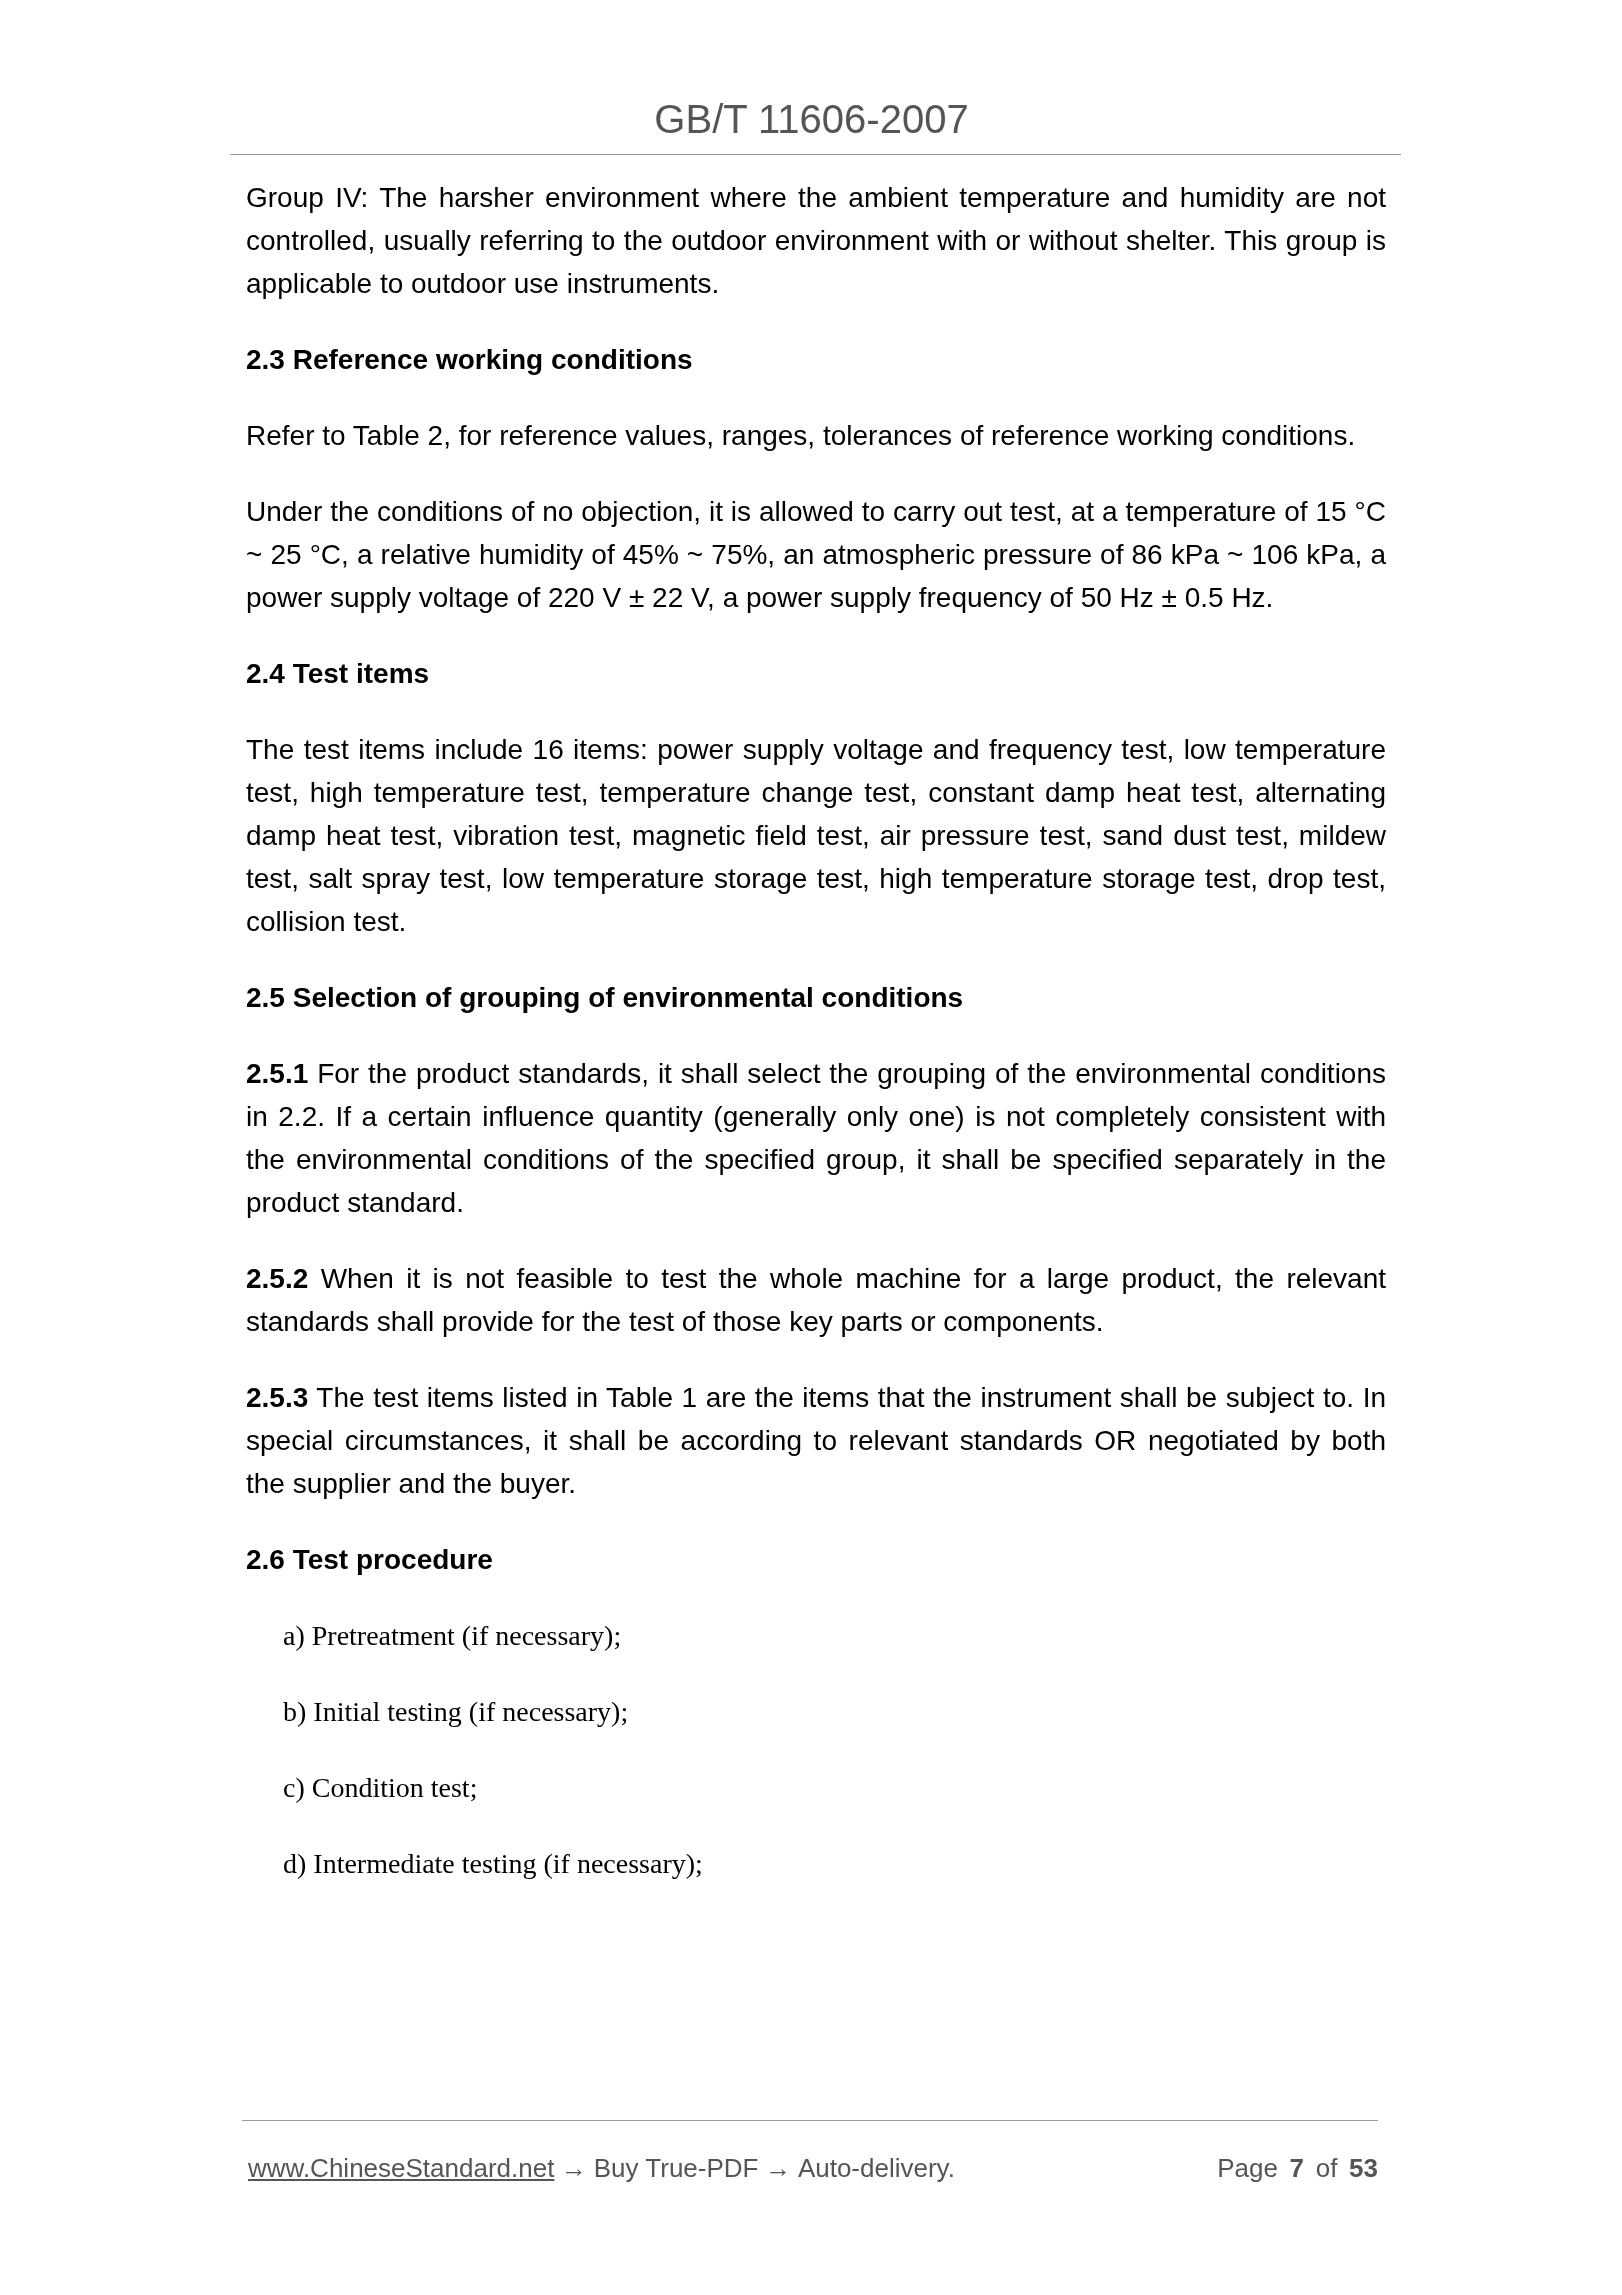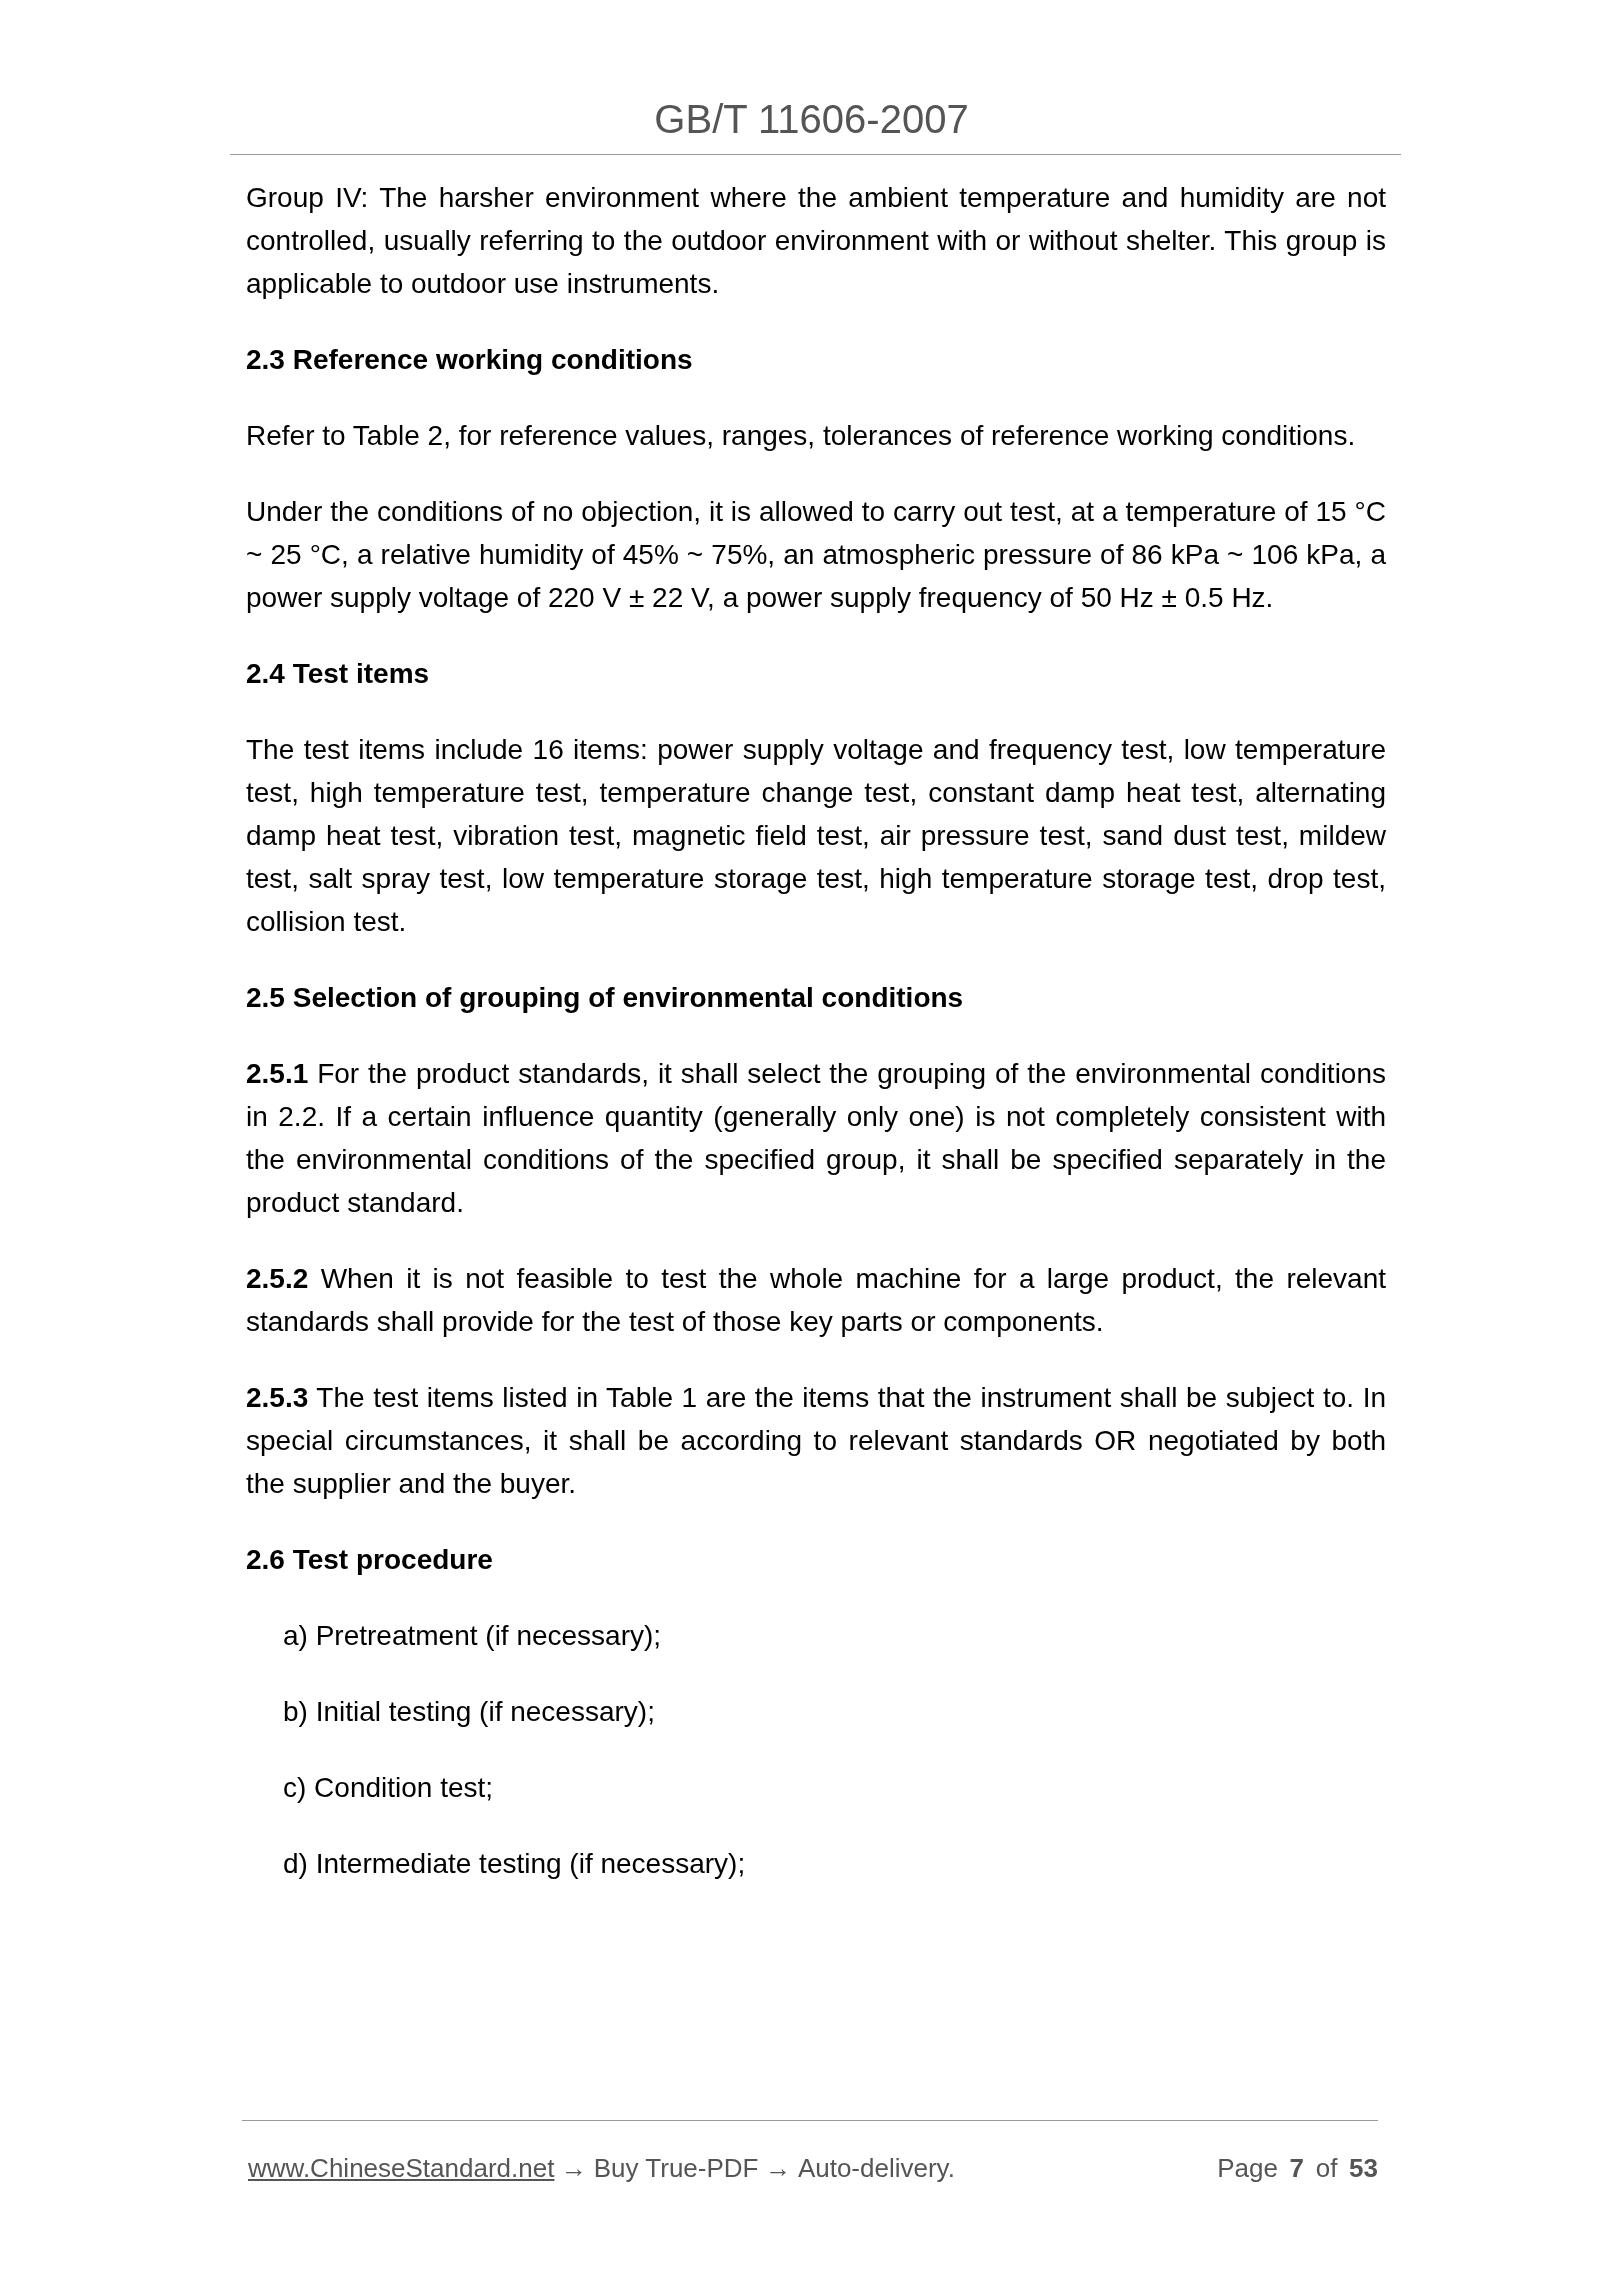--- a/index.html
+++ b/index.html
@@ -45,20 +45,21 @@
       text-align: justify;
     }
     .heading {
       margin: 0 0 33px 0;
       font-weight: bold;
     }
     .clause-num { font-weight: bold; }
     .list-item {
       margin: 12px 0 33px 0;
       padding-left: 37px;
+      font-family: Liberation Serif, serif;
     }
     .footer-rule {
       position: absolute;
       top: 2120px;
       left: 242px;
       width: 1136px;
       height: 0;
       border-top: 1.7px solid #9a9a9a;
     }
     .footer {

